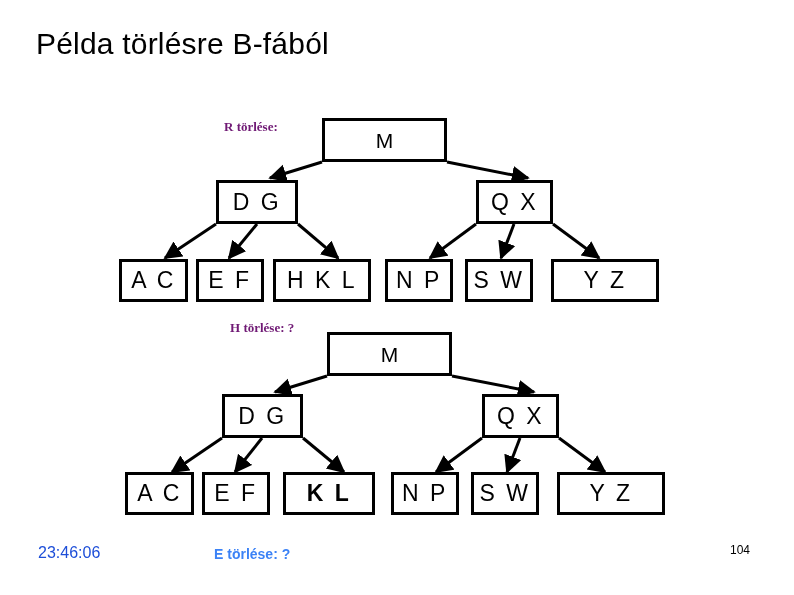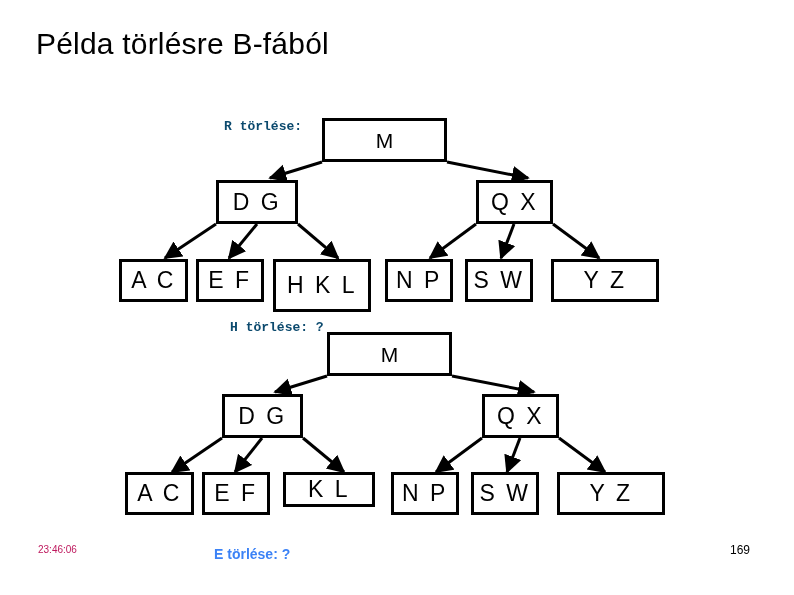--- a/index.html
+++ b/index.html
@@ -54,36 +54,36 @@
     color: #000000;
     font-family: "Liberation Sans", sans-serif;
   }
   .node.root {
     font-size: 21px;
     letter-spacing: 0;
   }
   .op-label {
     position: absolute;
     font-size: 13px;
-    color: #0c4a6e;
+    color: #701a75;
     white-space: nowrap;
-    font-family: Liberation Mono, monospace;
+    font-family: Liberation Serif, serif;
   }
   .op-label .key {
     font-weight: bold;
   }
   .op-label .rest {
     font-weight: bold;
   }
   #timestamp {
     position: absolute;
     left: 38px;
     top: 544px;
-    font-size: 10px;
-    color: #be185d;
+    font-size: 16px;
+    color: #1d4ed8;
   }
   #pagenum {
     position: absolute;
     left: 730px;
     top: 543px;
     font-size: 12px;
     color: #000000;
   }
   .bottom-label {
     position: absolute;
@@ -136,37 +136,37 @@
 
   <div class="op-label" style="left:224px; top:119px;"><span class="key">R</span> <span class="rest">törlése:</span></div>
 
   <div class="node root" style="left:322px; top:118px; width:125px; height:44px;">M</div>
 
   <div class="node" style="left:216px; top:180px; width:82px; height:44px;">D G</div>
   <div class="node" style="left:476px; top:180px; width:77px; height:44px;">Q X</div>
 
   <div class="node" style="left:119px; top:259px; width:69px; height:43px;">A C</div>
   <div class="node" style="left:196px; top:259px; width:68px; height:43px;">E F</div>
-  <div class="node" style="left:273px; top:259px; width:98px; height:53px;">H K L</div>
+  <div class="node" style="left:273px; top:259px; width:98px; height:43px;">H K L</div>
   <div class="node" style="left:385px; top:259px; width:68px; height:43px;">N P</div>
   <div class="node" style="left:465px; top:259px; width:68px; height:43px;">S W</div>
   <div class="node" style="left:551px; top:259px; width:108px; height:43px;">Y Z</div>
 
   <div class="op-label" style="left:230px; top:320px;"><span class="key">H</span> <span class="rest">törlése: ?</span></div>
 
   <div class="node root" style="left:327px; top:332px; width:125px; height:44px;">M</div>
 
   <div class="node" style="left:222px; top:394px; width:81px; height:44px;">D G</div>
   <div class="node" style="left:482px; top:394px; width:77px; height:44px;">Q X</div>
 
   <div class="node" style="left:125px; top:472px; width:69px; height:43px;">A C</div>
   <div class="node" style="left:202px; top:472px; width:68px; height:43px;">E F</div>
-  <div class="node" style="left:283px; top:472px; width:92px; height:35px;">K L</div>
+  <div class="node" style="left:283px; top:472px; width:92px; height:43px;font-weight:bold;">K L</div>
   <div class="node" style="left:391px; top:472px; width:68px; height:43px;">N P</div>
   <div class="node" style="left:471px; top:472px; width:68px; height:43px;">S W</div>
   <div class="node" style="left:557px; top:472px; width:108px; height:43px;">Y Z</div>
 
   <div class="bottom-label"><span>E</span> <span>törlése: ?</span></div>
 
   <div id="timestamp">23:46:06</div>
-  <div id="pagenum">169</div>
+  <div id="pagenum">104</div>
 
 </div>
 
 </body></html>

